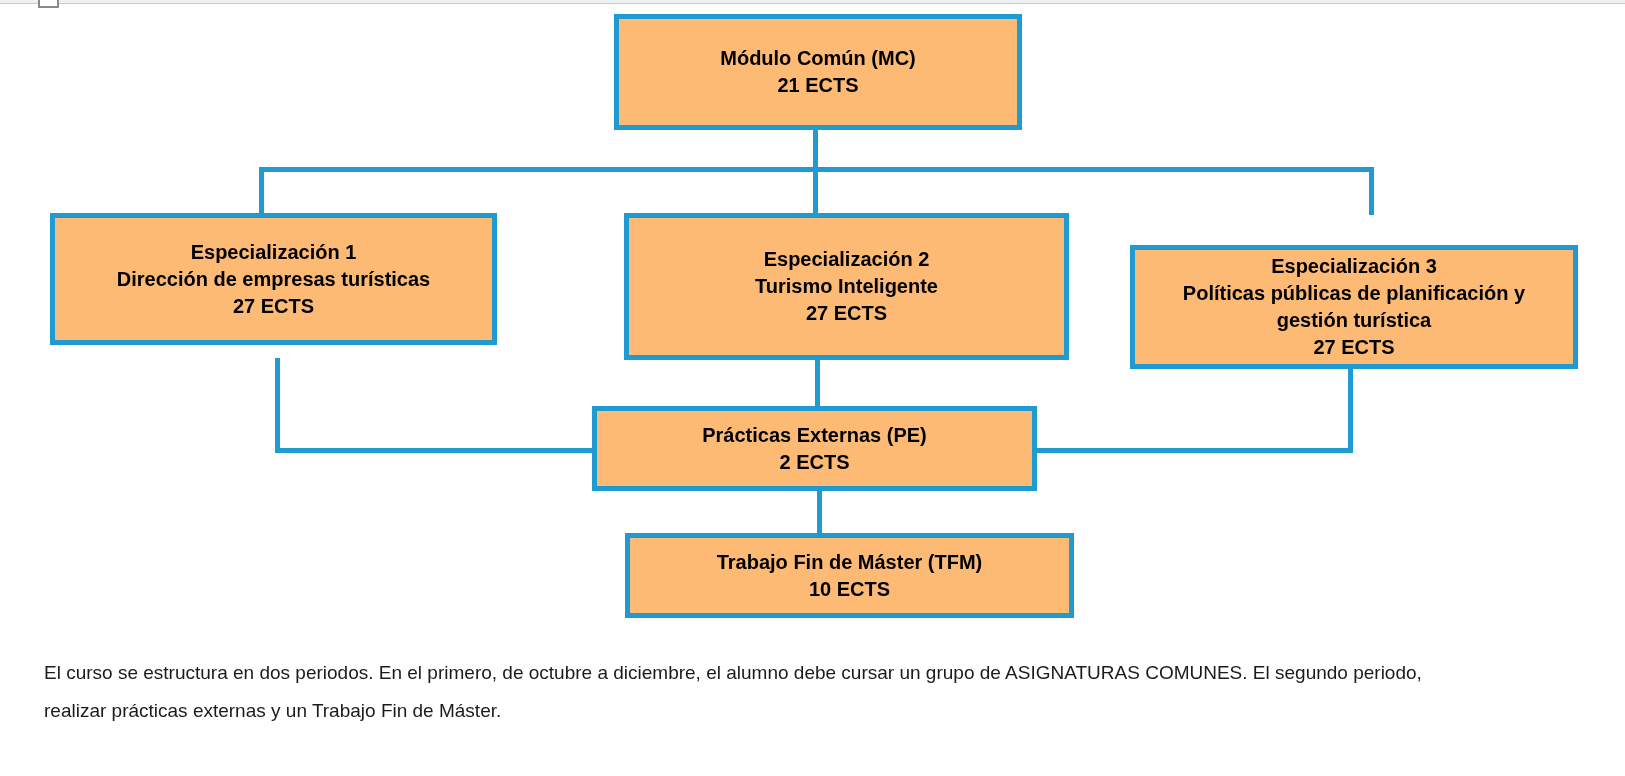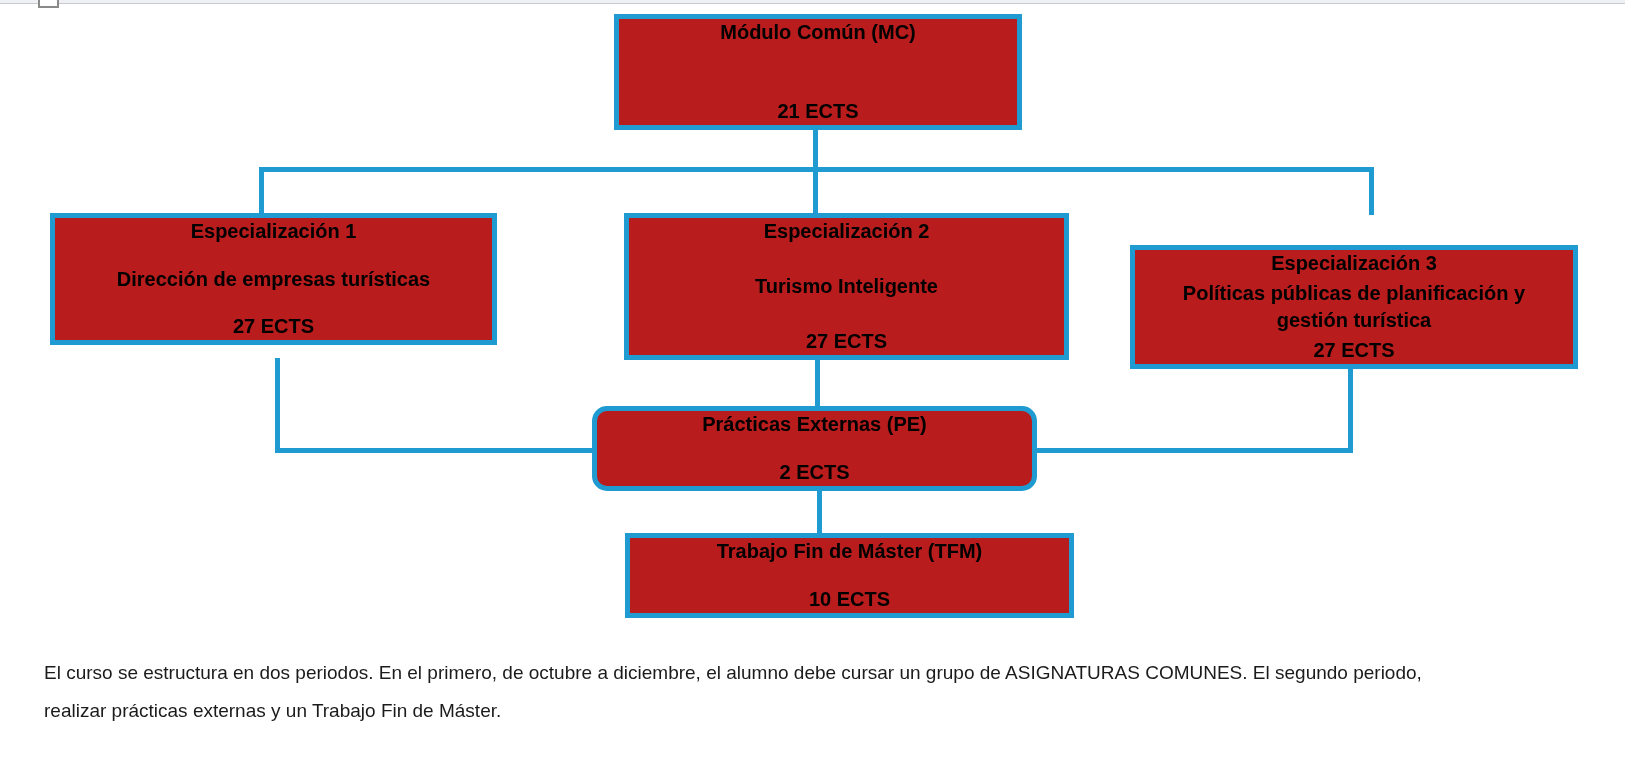--- a/index.html
+++ b/index.html
@@ -13,33 +13,33 @@
     position:absolute; top:0; left:0; width:1625px; height:3px;
     background:#eef0f3; border-bottom:1px solid #c9cbd0;
   }
   .top-partial-box{
     position:absolute; top:-10px; left:38px; width:17px; height:14px;
     border:2px solid #8a8a8a; background:#fff; z-index:2;
   }
   
   .node{
     position:absolute; box-sizing:border-box; border:5px solid var(--blue);
-    background:#b91c1c; display:flex; flex-direction:column; align-items:center;
-    justify-content:space-between; text-align:center; color:#000;
+    background:#fdba74; display:flex; flex-direction:column; align-items:center;
+    justify-content:center; text-align:center; color:#000;
     font-weight:bold; font-size:20px; line-height:27px; z-index:1;
   }
   .node .line{ padding:0 14px; }
   
   .conn{ position:absolute; background:var(--blue); }
   
   #node-mc  { left:614px;  top:14px;  width:408px; height:116px; }
   #node-esp1{ left:50px;   top:213px; width:447px; height:132px; }
   #node-esp2{ left:624px;  top:213px; width:445px; height:147px; }
   #node-esp3{ left:1130px; top:213px; width:448px; height:124px;margin-top:32px; }
-  #node-pe  { left:592px;  top:406px; width:445px; height:85px;border-radius:15px; }
+  #node-pe  { left:592px;  top:406px; width:445px; height:85px; }
   #node-tfm { left:625px;  top:533px; width:449px; height:85px; }
   
   #c-top-stub  { left:813px;  top:128px; width:5px;    height:44px; }
   #c-distrib   { left:259px;  top:167px; width:1115px; height:5px; }
   #c-drop-left { left:259px;  top:167px; width:5px;    height:48px; }
   #c-drop-mid  { left:813px;  top:167px; width:5px;    height:48px; }
   #c-drop-right{ left:1369px; top:167px; width:5px;    height:48px; }
   #c-esp2-pe   { left:815px;  top:358px; width:5px;    height:50px; }
   #c-esp1-v    { left:275px;  top:358px; width:5px;    height:95px; }
   #c-esp1-h    { left:275px;  top:448px; width:320px;  height:5px; }

